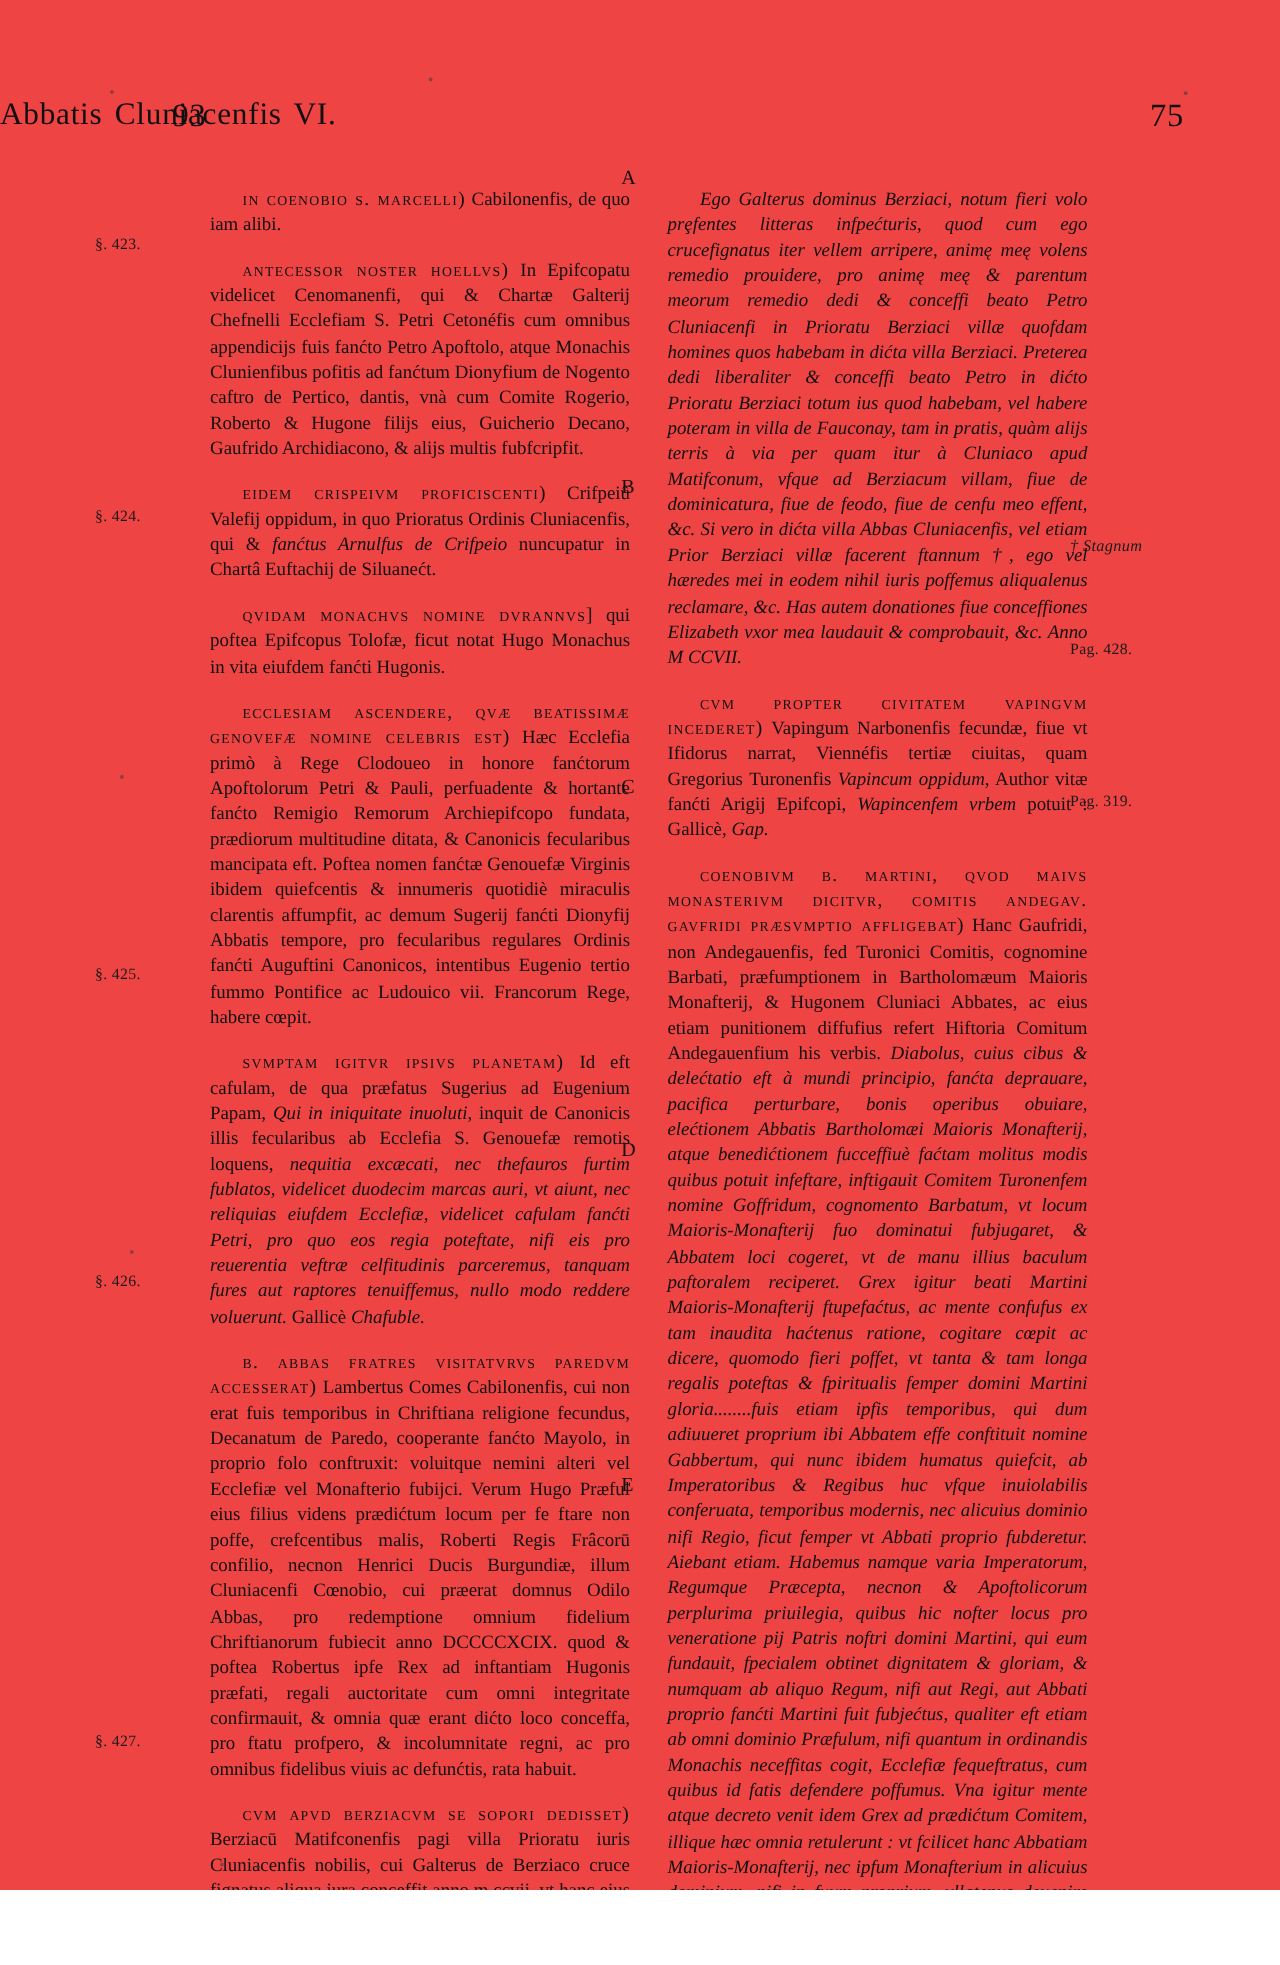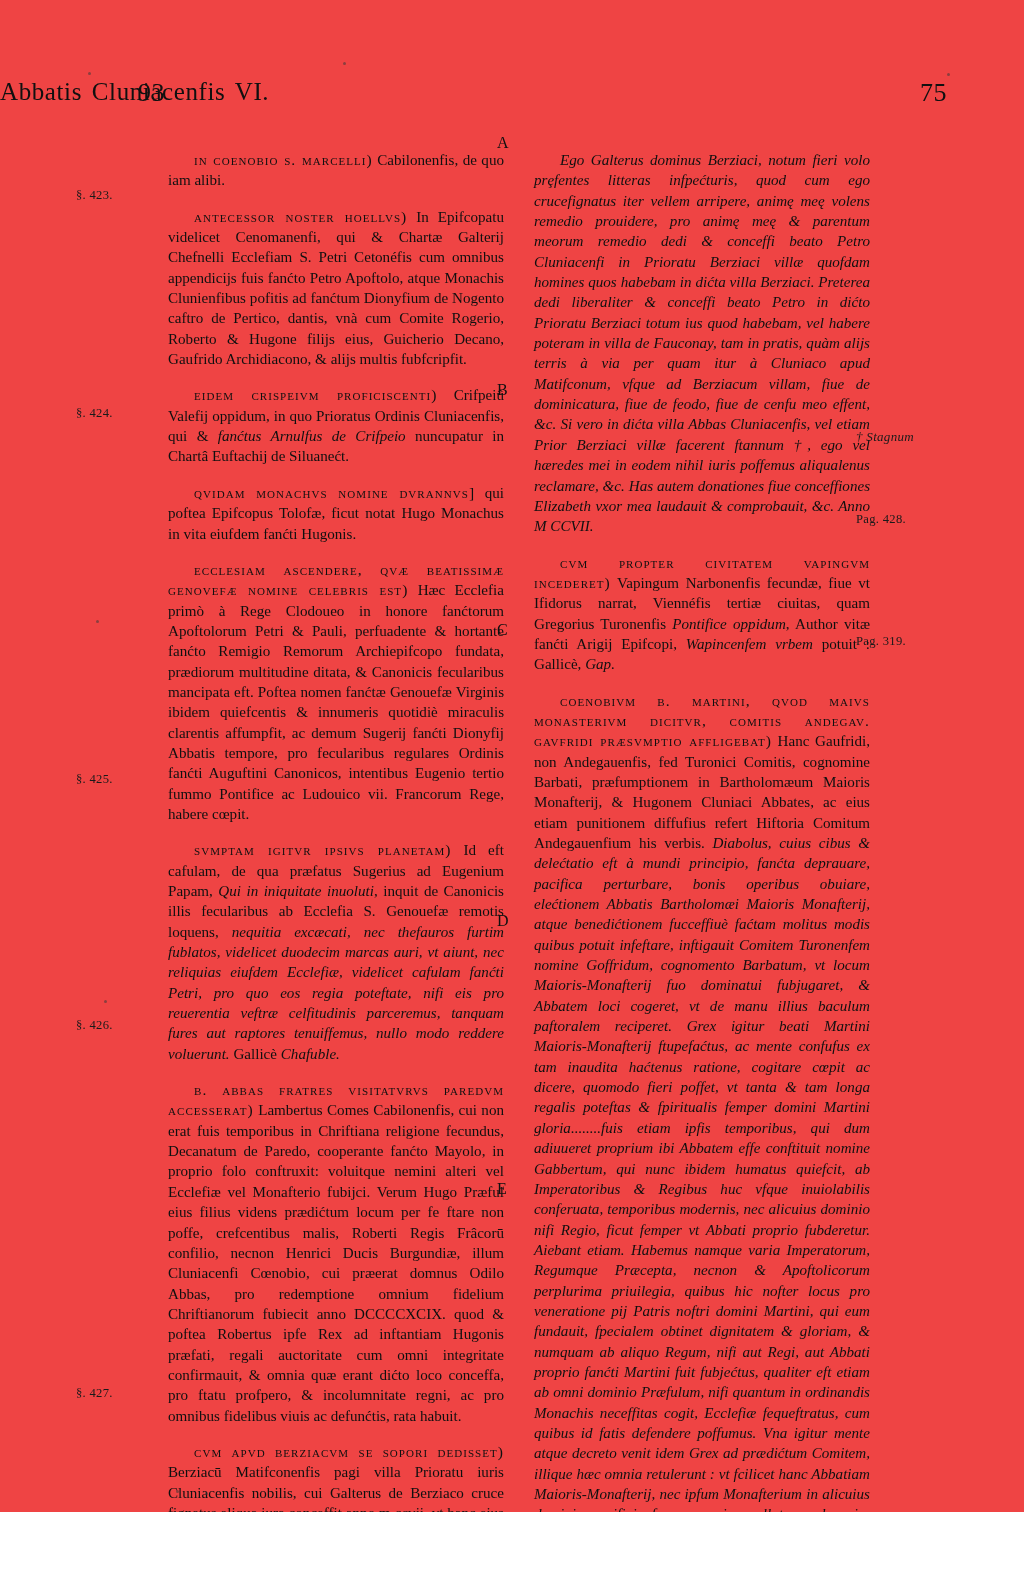--- a/index.html
+++ b/index.html
@@ -150,21 +150,21 @@
     <p><span class="sc">B. abbas fratres visitatvrvs paredvm accesserat)</span><span> Lambertus Comes Cabilonenfis, cui non erat fuis temporibus in Chriftiana religione fecundus, Decanatum de Paredo, cooperante fanćto Mayolo, in proprio folo conftruxit: voluitque nemini alteri vel Ecclefiæ vel Monafterio fubijci. Verum Hugo Præful eius filius videns prædićtum locum per fe ftare non poffe, crefcentibus malis, Roberti Regis Frâcorū confilio, necnon Henrici Ducis Burgundiæ, illum Cluniacenfi Cœnobio, cui præerat domnus Odilo Abbas, pro redemptione omnium fidelium Chriftianorum fubiecit anno DCCCCXCIX. quod &amp; poftea Robertus ipfe Rex ad inftantiam Hugonis præfati, regali auctoritate cum omni integritate confirmauit, &amp; omnia quæ erant dićto loco conceffa, pro ftatu profpero, &amp; incolumnitate regni, ac pro omnibus fidelibus viuis ac defunćtis, rata habuit.</span></p>
 
     <p><span class="sc">Cvm apvd Berziacvm se sopori dedisset)</span><span> Berziacū Matifconenfis pagi villa Prioratu iuris Cluniacenfis nobilis, cui Galterus de Berziaco cruce fignatus aliqua iura conceffit anno m ccvii. vt hanc eius Chartam è Chartulario Cluniacenfi depromptam legentibus patere poteft.</span></p>
 
   </div>
 
   <div class="col col-right">
 
     <p class="ital-block"><span>Ego Galterus dominus Berziaci, notum fieri volo prȩfentes litteras infpećturis, quod cum ego crucefignatus iter vellem arripere, animę meę volens remedio prouidere, pro animę meę &amp; parentum meorum remedio dedi &amp; conceffi beato Petro Cluniacenfi in Prioratu Berziaci villæ quofdam homines quos habebam in dićta villa Berziaci. Preterea dedi liberaliter &amp; conceffi beato Petro in dićto Prioratu Berziaci totum ius quod habebam, vel habere poteram in villa de Fauconay, tam in pratis, quàm alijs terris à via per quam itur à Cluniaco apud Matifconum, vfque ad Berziacum villam, fiue de dominicatura, fiue de feodo, fiue de cenfu meo effent, &amp;c. Si vero in dićta villa Abbas Cluniacenfis, vel etiam Prior Berziaci villæ facerent ftannum †, ego vel hæredes mei in eodem nihil iuris poffemus aliqualenus reclamare, &amp;c. Has autem donationes fiue conceffiones Elizabeth vxor mea laudauit &amp; comprobauit, &amp;c. Anno M CCVII.</span></p>
 
-    <p><span class="sc">Cvm propter civitatem Vapingvm incederet)</span><span> Vapingum Narbonenfis fecundæ, fiue vt Ifidorus narrat, Viennéfis tertiæ ciuitas, quam Gregorius Turonenfis </span><i>Pontifice oppidum</i><span>, Author vitæ fanćti Arigij Epifcopi, </span><i>Wapincenfem vrbem</i><span> potuit : Gallicè, </span><i>Gap.</i></p>
+    <p><span class="sc">Cvm propter civitatem Vapingvm incederet)</span><span> Vapingum Narbonenfis fecundæ, fiue vt Ifidorus narrat, Viennéfis tertiæ ciuitas, quam Gregorius Turonenfis </span><i>Vapincum oppidum</i><span>, Author vitæ fanćti Arigij Epifcopi, </span><i>Wapincenfem vrbem</i><span> potuit : Gallicè, </span><i>Gap.</i></p>
 
     <p><span class="sc">Coenobivm B. Martini, qvod maivs Monasterivm dicitvr, Comitis Andegav. Gavfridi prÆsvmptio affligebat)</span><span> Hanc Gaufridi, non Andegauenfis, fed Turonici Comitis, cognomine Barbati, præfumptionem in Bartholomæum Maioris Monafterij, &amp; Hugonem Cluniaci Abbates, ac eius etiam punitionem diffufius refert Hiftoria Comitum Andegauenfium his verbis. </span><i>Diabolus, cuius cibus &amp; delećtatio eft à mundi principio, fanćta deprauare, pacifica perturbare, bonis operibus obuiare, elećtionem Abbatis Bartholomæi Maioris Monafterij, atque benedićtionem fucceffiuè faćtam molitus modis quibus potuit infeftare, inftigauit Comitem Turonenfem nomine Goffridum, cognomento Barbatum, vt locum Maioris-Monafterij fuo dominatui fubjugaret, &amp; Abbatem loci cogeret, vt de manu illius baculum paftoralem reciperet. Grex igitur beati Martini Maioris-Monafterij ftupefaćtus, ac mente confufus ex tam inaudita haćtenus ratione, cogitare cœpit ac dicere, quomodo fieri poffet, vt tanta &amp; tam longa regalis poteftas &amp; fpiritualis femper domini Martini gloria........fuis etiam ipfis temporibus, qui dum adiuueret proprium ibi Abbatem effe conftituit nomine Gabbertum, qui nunc ibidem humatus quiefcit, ab Imperatoribus &amp; Regibus huc vfque inuiolabilis conferuata, temporibus modernis, nec alicuius dominio nifi Regio, ficut femper vt Abbati proprio fubderetur. Aiebant etiam. Habemus namque varia Imperatorum, Regumque Præcepta, necnon &amp; Apoftolicorum perplurima priuilegia, quibus hic nofter locus pro veneratione pij Patris noftri domini Martini, qui eum fundauit, fpecialem obtinet dignitatem &amp; gloriam, &amp; numquam ab aliquo Regum, nifi aut Regi, aut Abbati proprio fanćti Martini fuit fubjećtus, qualiter eft etiam ab omni dominio Præfulum, nifi quantum in ordinandis Monachis neceffitas cogit, Ecclefiæ fequeftratus, cum quibus id fatis defendere poffumus. Vna igitur mente atque decreto venit idem Grex ad prædićtum Comitem, illique hæc omnia retulerunt : vt fcilicet hanc Abbatiam Maioris-Monafterij, nec ipfum Monafterium in alicuius dominium, nifi in fuum proprium, vllatenus deuenire permitterent, ne honor &amp; gloria tanti Patris, quæ femper crefcit in cælis, aliquatenus minorari videatur in terris, à tantis haćtenus inuiolabiliter conferuata Regibus, Patribus, atque Principibus. Comes autem obftinatè, imò fortiter in fua fententia permanebat, &amp; fi hoc non fieret, locum deftruere minaba-</i></p>
 
   </div>
 
   <div class="speck" style="left:88px;  top:72px;  width:3px; height:3px;"></div>
   <div class="speck" style="left:343px; top:62px;  width:3px; height:3px;"></div>
   <div class="speck" style="left:947px; top:73px;  width:3px; height:3px;"></div>
   <div class="speck" style="left:96px;  top:620px; width:3px; height:3px;"></div>
   <div class="speck" style="left:104px; top:1000px;width:3px; height:3px;"></div>

